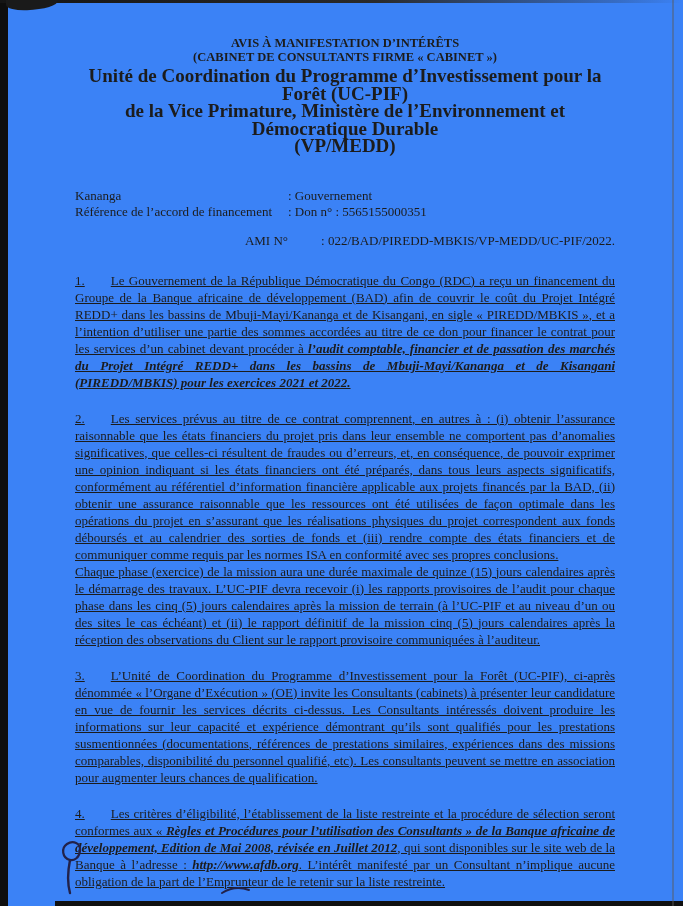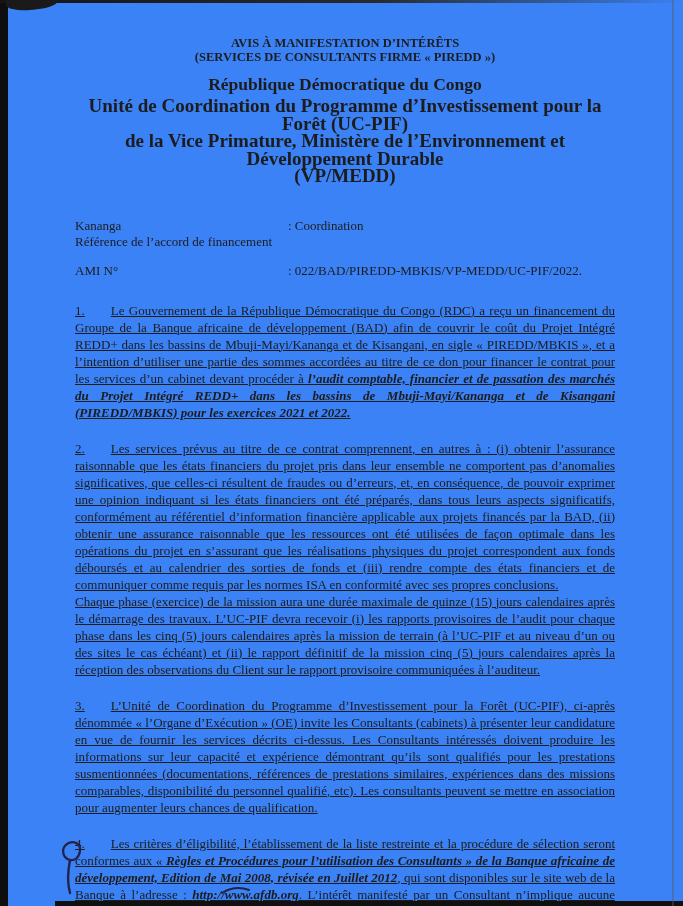--- a/index.html
+++ b/index.html
@@ -75,21 +75,21 @@
   }
   .h-sub-block { margin-top: 3px; }
   .meta {
     margin-top: 33px;
     font-size: 13px;
     line-height: 16px;
   }
   .meta-row { display: flex; }
   .meta-label { width: 213px; flex: 0 0 auto; }
   .meta-value { flex: 1; }
-  .meta-row.ami { margin-top: 13px; }
+  .meta-row.ami { margin-top: 13px; text-align: right; }
   .body-text {
     margin-top: 23px;
     font-size: 13px;
     line-height: 17px;
     text-align: justify;
     text-decoration: underline;
   }
   .body-text p { margin: 0 0 19px 0; }
   .body-text p.no-gap { margin-bottom: 0; }
   .para-num { margin-right: 26px; }
@@ -112,36 +112,36 @@
   <div class="scan-edge-left"></div>
   <div class="scan-edge-top"></div>
   <div class="scan-corner-blob"></div>
   <div class="scan-edge-bottom"></div>
   <div class="scan-edge-right"></div>
 
   <div class="content">
 
     <div class="header">
       <div class="h-small">AVIS À MANIFESTATION D’INTÉRÊTS</div>
-      <div class="h-small">(SERVICES DE CONSULTANTS FIRME « PIREDD »)</div>
-      <div class="h-title">République Démocratique du Congo</div>
+      <div class="h-small">(CABINET DE CONSULTANTS FIRME « CABINET »)</div>
       <div class="h-sub-block">
         <div class="h-sub">Unité de Coordination du Programme d’Investissement pour la Forêt (UC-PIF)</div>
-        <div class="h-sub">de la Vice Primature, Ministère de l’Environnement et Développement Durable</div>
+        <div class="h-sub">de la Vice Primature, Ministère de l’Environnement et Démocratique Durable</div>
         <div class="h-sub">(VP/MEDD)</div>
       </div>
     </div>
 
     <div class="meta">
       <div class="meta-row">
         <span class="meta-label">Kananga</span>
-        <span class="meta-value">: Coordination</span>
+        <span class="meta-value">: Gouvernement</span>
       </div>
       <div class="meta-row">
         <span class="meta-label">Référence de l’accord de financement</span>
+        <span class="meta-value">: Don n° : 5565155000351</span>
       </div>
       <div class="meta-row">
       </div>
       <div class="meta-row ami">
         <span class="meta-label">AMI N°</span>
         <span class="meta-value">: 022/BAD/PIREDD-MBKIS/VP-MEDD/UC-PIF/2022.</span>
       </div>
     </div>
 
     <div class="body-text">

